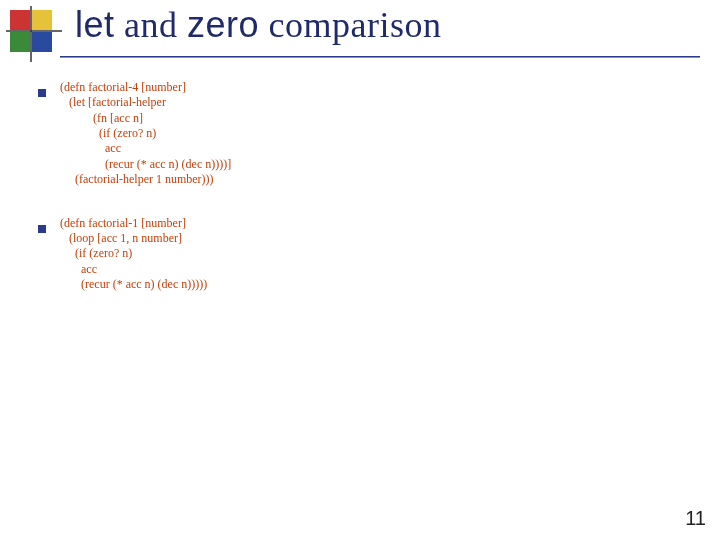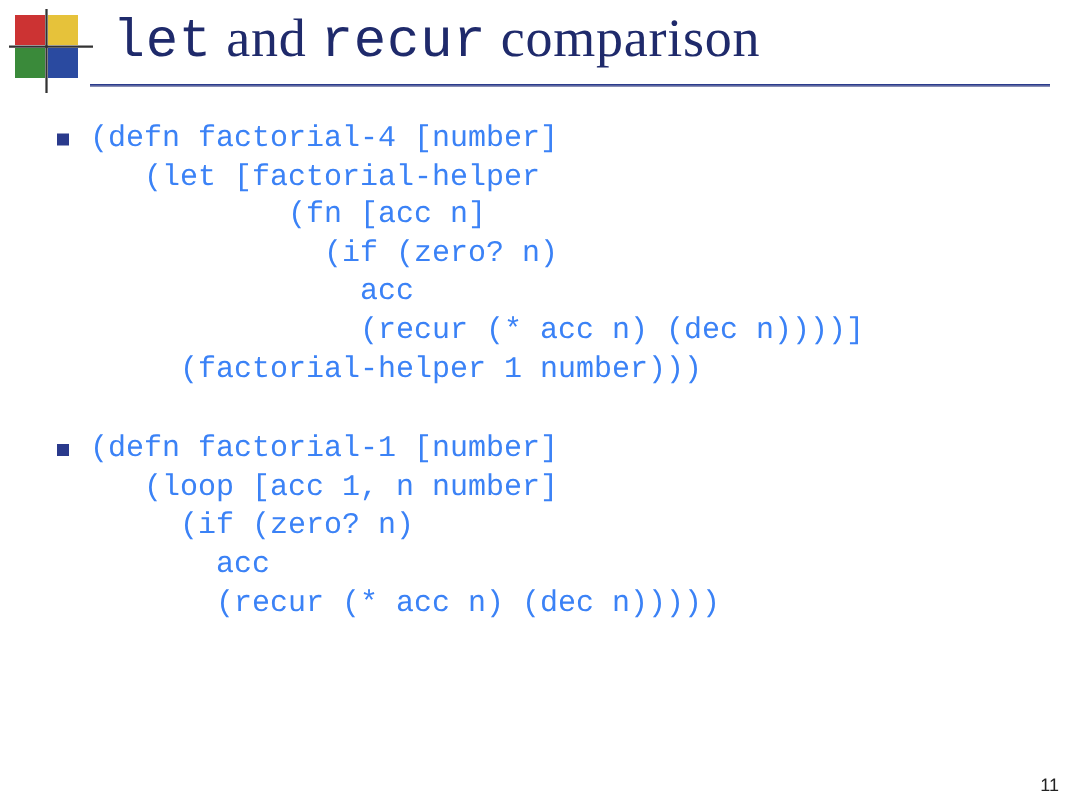--- a/index.html
+++ b/index.html
@@ -22,21 +22,21 @@
   .title {
     position: absolute;
     top: 4px;
     left: 75px;
     font-size: 36px;
     color: #1f2a6b;
     font-family: Georgia, "Times New Roman", serif;
     letter-spacing: 0.5px;
   }
   .title .mono {
-    font-family: Liberation Mono, monospace;
+    font-family: Liberation Sans, sans-serif;
     font-weight: normal;
   }
   .title-underline {
     position: absolute;
     top: 54px;
     left: 60px;
     width: 640px;
     height: 2px;
     border-bottom: 2px solid #2a3a8c;
   }
@@ -62,51 +62,51 @@
   }
   .bullet {
     width: 8px;
     height: 8px;
     background: #2a3a8c;
     margin-top: 9px;
     margin-right: 14px;
     flex-shrink: 0;
   }
   .code {
-    font-family: Liberation Mono, monospace;
-    font-size: 20px;
+    font-family: Liberation Serif, serif;
+    font-size: 12px;
     line-height: 1.28;
-    color: #3b82f6;
+    color: #c2410c;
     white-space: pre;
   }
   .page-num {
     position: absolute;
     bottom: 10px;
     right: 14px;
     font-family: Arial, Helvetica, sans-serif;
-    font-size: 12px;
+    font-size: 20px;
     color: #222;
   }
 </style>
 </head>
 <body>
 
 <div class="logo">
   <svg viewBox="0 0 56 56" width="56" height="56">
     <rect x="4" y="4" width="20" height="20" fill="#cc3333"></rect>
     <rect x="26" y="4" width="20" height="20" fill="#e6c23a"></rect>
     <rect x="4" y="26" width="20" height="20" fill="#3a8a3a"></rect>
     <rect x="26" y="26" width="20" height="20" fill="#2a4aa0"></rect>
     <line x1="0" y1="25" x2="56" y2="25" stroke="#333" stroke-width="1.5"></line>
     <line x1="25" y1="0" x2="25" y2="56" stroke="#333" stroke-width="1.5"></line>
   </svg>
 </div>
 
 <div class="title">
-  <span class="mono">let</span><span> and </span><span class="mono">recur</span><span>  comparison</span>
+  <span class="mono">let</span><span> and </span><span class="mono">zero</span><span>  comparison</span>
 </div>
 <div class="title-underline"></div>
 
 <div class="content">
 
   <div class="block">
     <div class="bullet"></div>
     <div class="code">(defn factorial-4 [number]
    (let [factorial-helper
            (fn [acc n]

